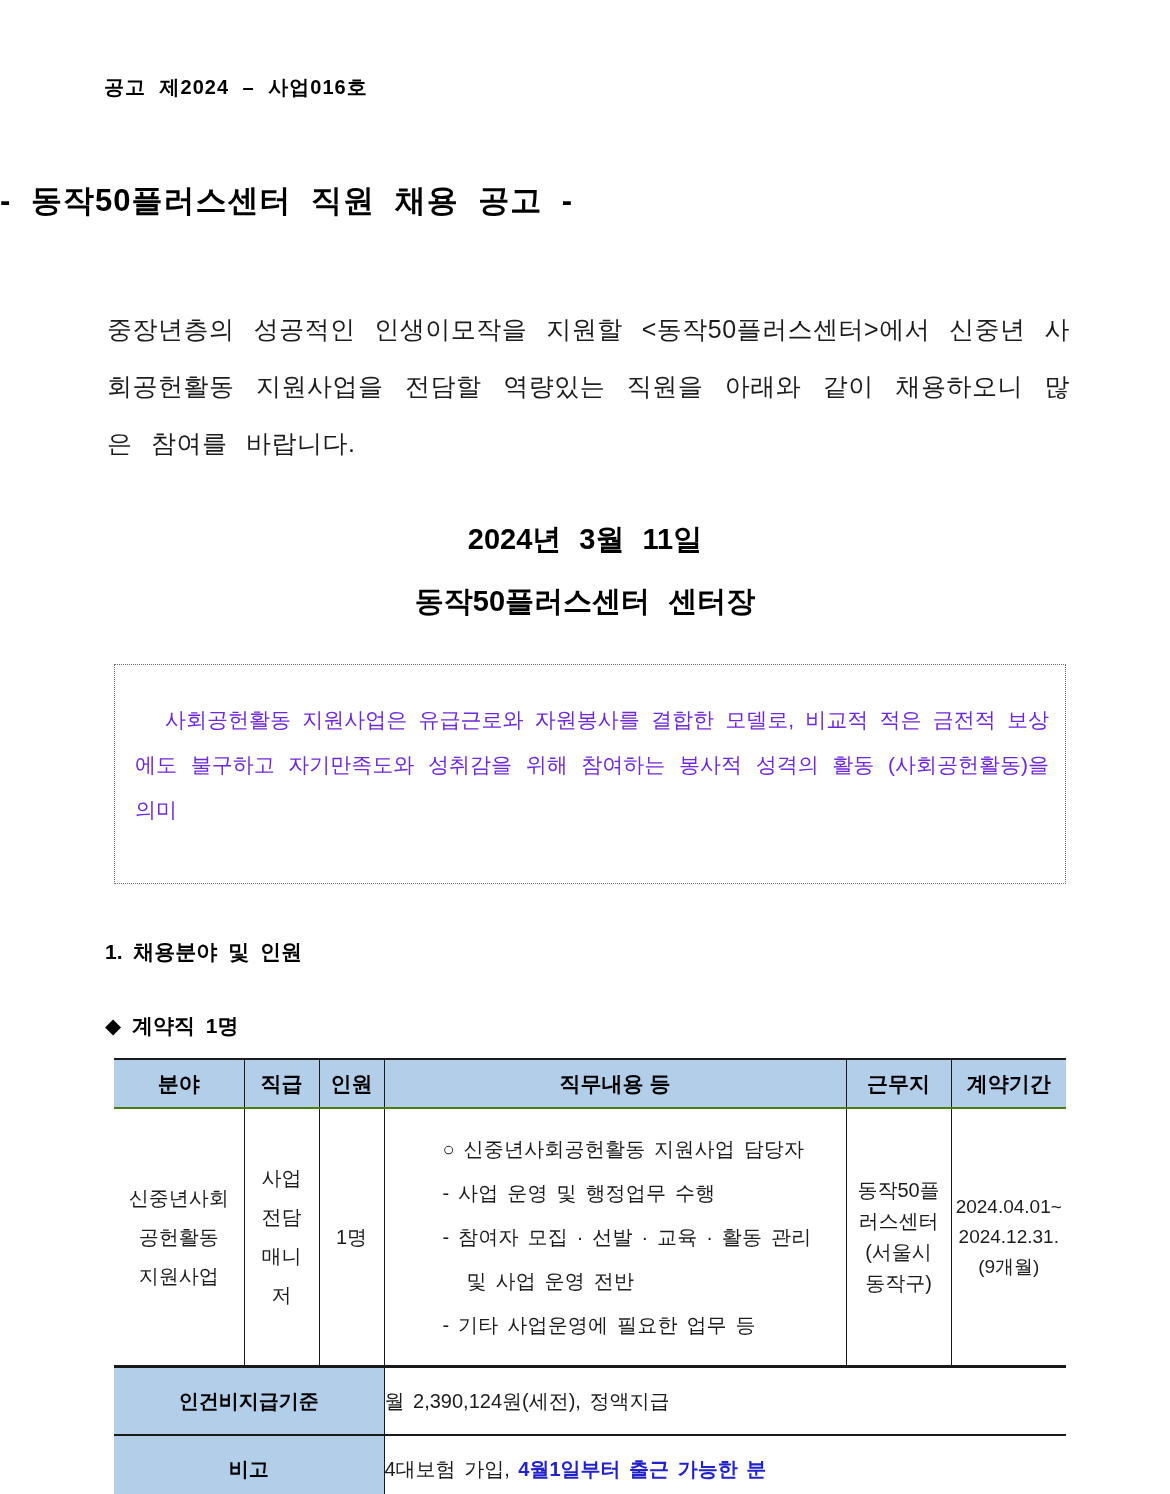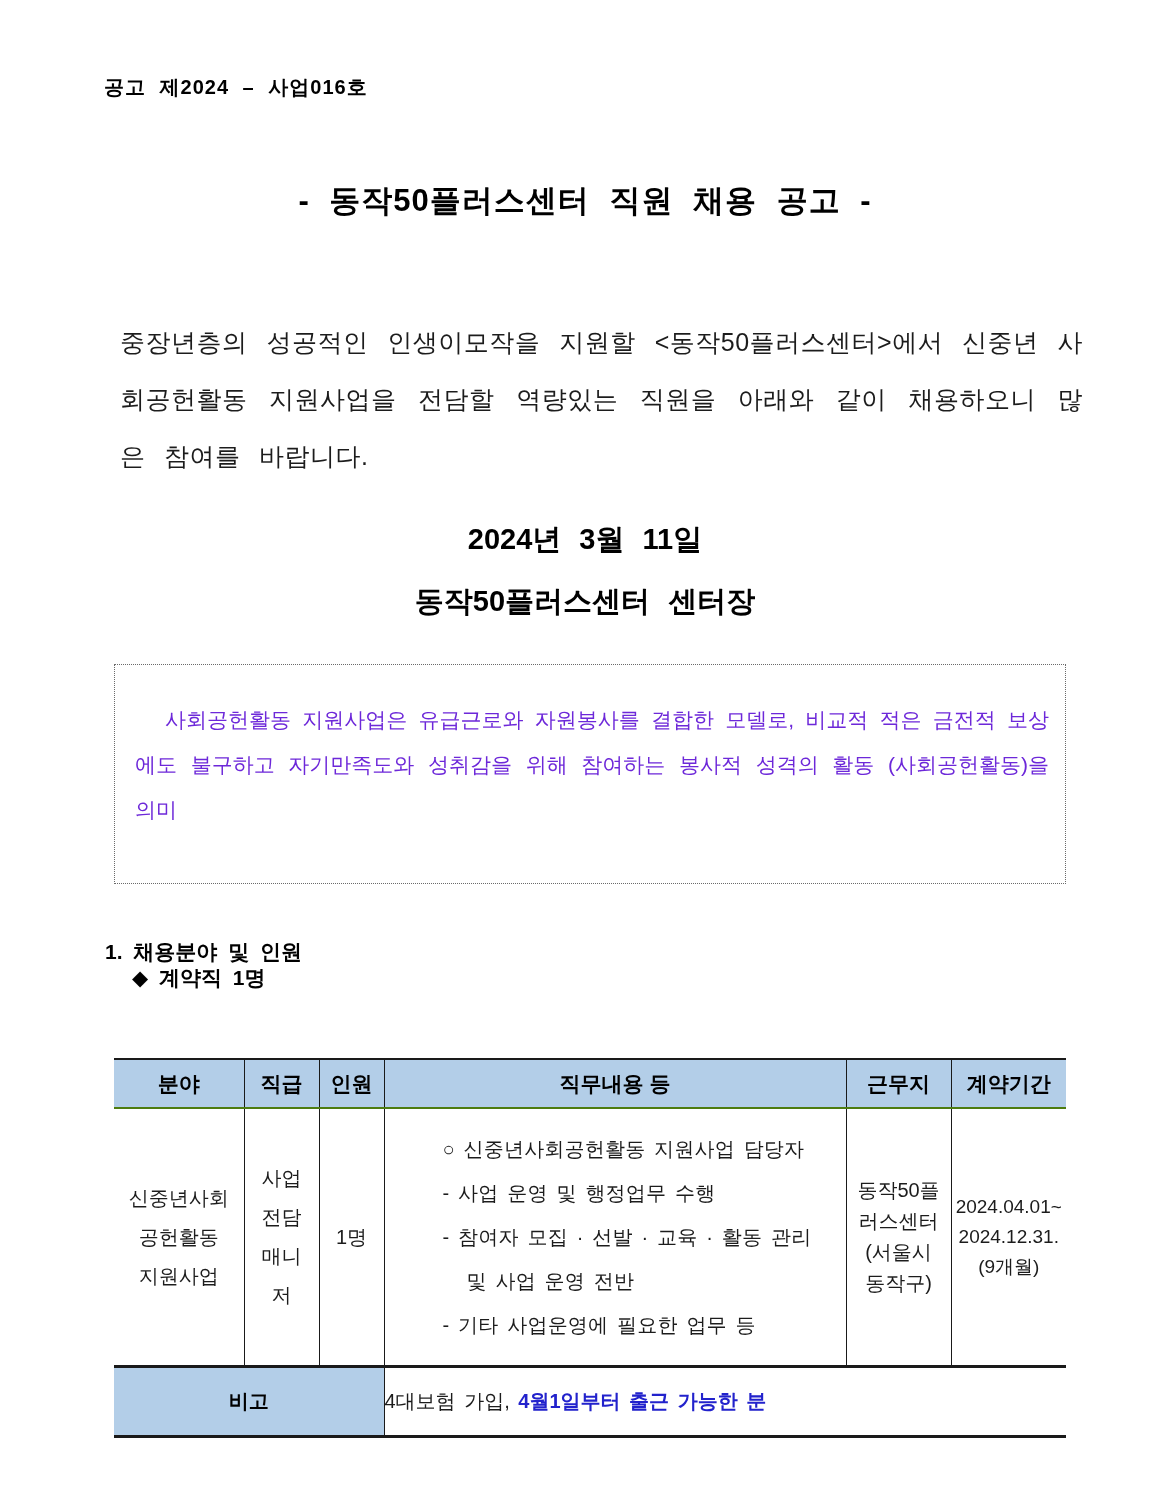--- a/index.html
+++ b/index.html
@@ -10,27 +10,27 @@
   }
   .page { position: relative; width: 1170px; height: 1494px; overflow: hidden; }
 
   .doc-number {
     position: absolute; top: 74px; left: 104px;
     font-size: 20px; font-weight: bold; letter-spacing: 1px; word-spacing: 7px;
     color: #000;
   }
   .title {
     position: absolute; top: 180px; left: 0; width: 100%;
-    text-align: center; font-size: 31px; font-weight: bold;
+    font-size: 31px; font-weight: bold;
     letter-spacing: 1px; word-spacing: 10px; color: #000; margin: 0;
   }
   .intro {
     position: absolute; top: 298px; left: 104px; width: 963px;
     font-size: 25px; line-height: 57px; color: #1c1c1c;
-    text-align: justify; word-spacing: 11px; letter-spacing: 0.5px; margin: 16px;
+    text-align: justify; word-spacing: 11px; letter-spacing: 0.5px; margin: 3px;
   }
   .announce-date, .announce-signer {
     position: absolute; left: 0; width: 100%; text-align: center;
     font-size: 29px; font-weight: bold; word-spacing: 10px; color: #000;
   }
   .announce-date { top: 520px; }
   .announce-signer { top: 582px; }
 
   .info-box {
     position: absolute; top: 664px; left: 114px; width: 952px; height: 220px;
@@ -41,21 +41,21 @@
   .info-box-body {
     font-size: 21px; line-height: 45px; text-indent: 30px;
     text-align: justify; word-spacing: 5px; color: #6d28d9;
   }
 
   .section-heading, .section-subheading {
     position: absolute; left: 105px; font-size: 21px; font-weight: bold; color: #000;
     word-spacing: 5px;
   }
   .section-heading { top: 938px; }
-  .section-subheading { top: 964px; margin-left: 27px; }
+  .section-subheading { top: 1012px; }
 
   table.recruit {
     position: absolute; top: 1058px; left: 114px; width: 952px;
     border-collapse: collapse; table-layout: fixed;
     border-top: 2px solid #1a1a1a;
   }
   table.recruit th {
     height: 47px; background: var(--header-bg, #b3cee8);
     font-size: 21px; font-weight: bold; color: #000;
     border-bottom: 2px solid #4d7c0f; text-align: center; vertical-align: middle;
@@ -153,20 +153,24 @@
           <div>러스센터</div>
           <div>(서울시</div>
           <div>동작구)</div>
         </td>
         <td class="period-cell">
           <div>2024.04.01~</div>
           <div>2024.12.31.</div>
           <div>(9개월)</div>
         </td>
       </tr>
+      <tr class="pay-row">
+        <td class="label-cell" colspan="3">인건비지급기준</td>
+        <td class="value-cell" colspan="3">월 2,390,124원(세전), 정액지급</td>
+      </tr>
       <tr class="note-row">
         <td class="label-cell" colspan="3">비고</td>
         <td class="value-cell" colspan="3">
           <span>4대보험 가입, </span><span class="note-highlight">4월1일부터 출근 가능한 분</span>
         </td>
       </tr>
     </tbody>
   </table>
 
 </div>

